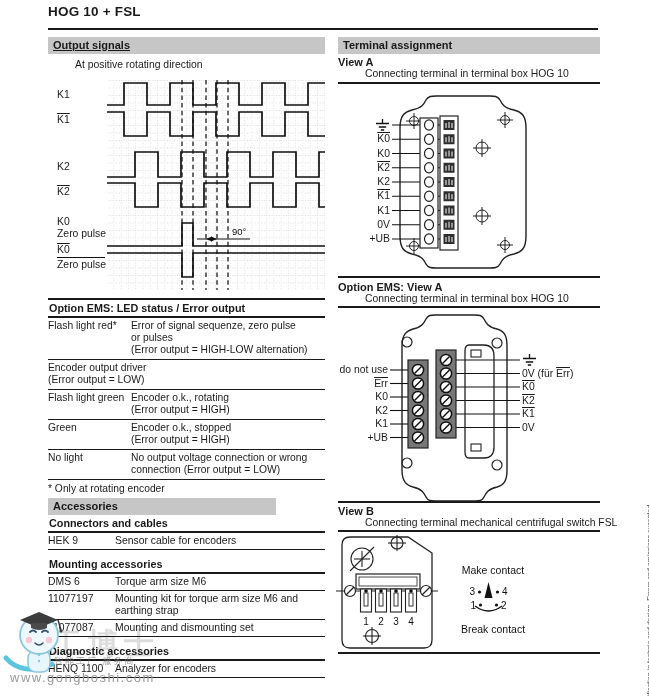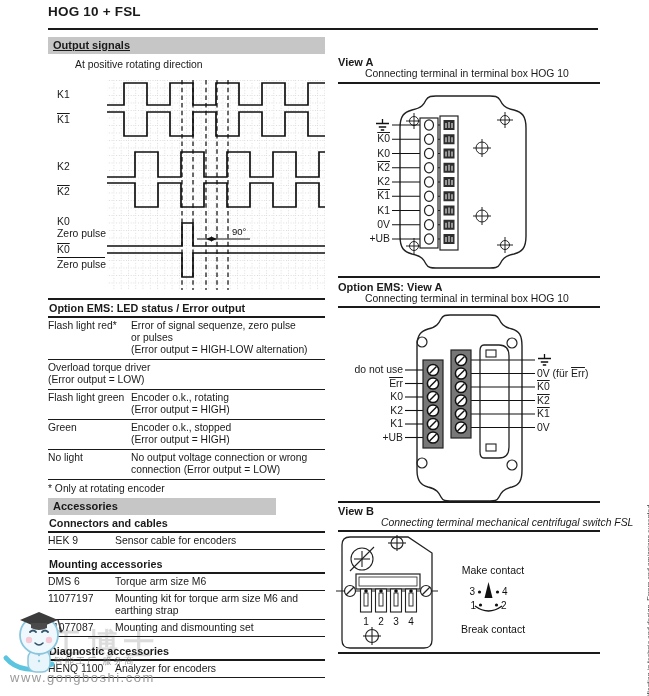--- a/index.html
+++ b/index.html
@@ -102,21 +102,21 @@
     <div class="led-row">
       <div class="led-s">Flash light red*</div>
       <div class="led-d">
         <div>Error of signal sequenze, zero pulse</div>
         <div>or pulses</div>
         <div>(Error output = HIGH-LOW alternation)</div>
       </div>
     </div>
     <div class="led-row">
       <div class="led-d">
-        <div>Overload torque driver</div>
+        <div>Encoder output driver</div>
         <div>(Error output = LOW)</div>
       </div>
     </div>
     <div class="led-row">
       <div class="led-s">Flash light green</div>
       <div class="led-d">
         <div>Encoder o.k., rotating</div>
         <div>(Error output = HIGH)</div>
       </div>
     </div>
@@ -163,20 +163,21 @@
     </div>
     <div class="acc-g">
       <div class="acc-t">Diagnostic accessories</div>
       <div class="acc-row">
         <div class="acc-c">HENQ 1100</div>
         <div class="acc-d">Analyzer for encoders</div>
       </div>
     </div>
   </div>
 
+  <div class="abs bar" style="left:338px; top:37px; width:262px;">Terminal assignment</div>
 
   <div class="abs vt" style="left:338px; top:56px;">View A</div>
   <div class="abs sub" style="left:338px; top:68px;">Connecting terminal in terminal box HOG 10</div>
   <div class="abs rule2" style="left:338px; top:82px; width:262px;"></div>
 
   <div class="abs" style="left:338px; top:88px; width:262px; height:185px;">
     <svg width="262" height="185" viewBox="0 0 262 185">
       <path d="M62 40 C62 28 66 24 74 22 C84 20 86 16 88 12 C90 8 94 8 98 8 L152 8 C156 8 160 8 162 12 C164 16 166 20 176 22 C184 24 188 28 188 40 L188 148 C188 160 184 164 176 166 C166 168 164 172 162 176 C160 180 156 180 152 180 L98 180 C94 180 90 180 88 176 C86 172 84 168 74 166 C66 164 62 160 62 148 Z" fill="#fff" stroke="#222" stroke-width="1.4"></path>
       <g stroke="#222" stroke-width="1" fill="none">
         <g>
@@ -288,21 +289,21 @@
     <div class="dlbl ra" style="left:0; width:52px; top:116.5px;">K1</div>
     <div class="dlbl ra" style="left:0; width:52px; top:131px;">0V</div>
     <div class="dlbl ra" style="left:0; width:52px; top:145px;">+UB</div>
   </div>
 
   <div class="abs rule2" style="left:338px; top:276px; width:262px;"></div>
   <div class="abs vt" style="left:338px; top:281px;">Option EMS: View A</div>
   <div class="abs sub" style="left:338px; top:293px;">Connecting terminal in terminal box HOG 10</div>
   <div class="abs rule2" style="left:338px; top:306px; width:262px;"></div>
 
-  <div class="abs" style="left:338px; top:310px; width:262px; height:191px;margin-left:15px;">
+  <div class="abs" style="left:338px; top:310px; width:262px; height:191px;">
     <svg width="262" height="191" viewBox="0 0 262 191">
       <path d="M64 36 C64 25 68 21 75 19 C84 17 86 13 88 9 C90 5 93 5 97 5 L137 5 C141 5 144 5 146 9 C148 13 150 17 159 19 C166 21 169 25 169 36 L169 160 C169 171 166 175 159 177 C150 179 148 183 146 187 C144 191 141 191 137 191 L97 191 C93 191 90 191 88 187 C86 183 84 179 75 177 C68 175 64 171 64 160 Z" fill="#fff" stroke="#222" stroke-width="1.4"></path>
       <g stroke="#222" stroke-width="1.2" fill="none">
         <circle cx="69" cy="32" r="5"></circle>
           <circle cx="159" cy="33" r="5"></circle>
         <circle cx="69" cy="153" r="5"></circle>
           <circle cx="159" cy="155" r="5"></circle>
       </g>
 
       <g stroke="#111" stroke-width="1.1">
@@ -394,21 +395,21 @@
     </div>
     <div class="dlbl" style="left:184px; top:57.5px;"><span>0V (für </span><span class="ov">Err</span><span>)</span></div>
     <div class="dlbl ov" style="left:184px; top:71px;">K0</div>
     <div class="dlbl ov" style="left:184px; top:84.5px;">K2</div>
     <div class="dlbl ov" style="left:184px; top:98px;">K1</div>
     <div class="dlbl" style="left:184px; top:111.5px;">0V</div>
   </div>
 
   <div class="abs rule2" style="left:338px; top:501px; width:262px;"></div>
   <div class="abs vt" style="left:338px; top:505px;">View B</div>
-  <div class="abs sub" style="left:354px; top:517px;font-style:italic;">Connecting terminal mechanical centrifugal switch FSL</div>
+  <div class="abs sub" style="left:338px; top:517px;">Connecting terminal mechanical centrifugal switch FSL</div>
   <div class="abs rule2" style="left:338px; top:530px; width:262px;"></div>
 
   <div class="abs" style="left:338px; top:534px; width:262px; height:118px;">
     <svg width="262" height="118" viewBox="0 0 262 118">
       <path d="M12 3 L70 3 L94 19 L94 106 Q94 114 86 114 L12 114 Q4 114 4 106 L4 11 Q4 3 12 3 Z" fill="#fff" stroke="#222" stroke-width="1.3"></path>
       <g stroke="#222" stroke-width="1.1" fill="none">
         <g>
             <circle cx="59" cy="9" r="6"></circle>
             <line x1="50" y1="9" x2="68" y2="9"></line>
             <line x1="59" y1="1" x2="59" y2="17"></line>

